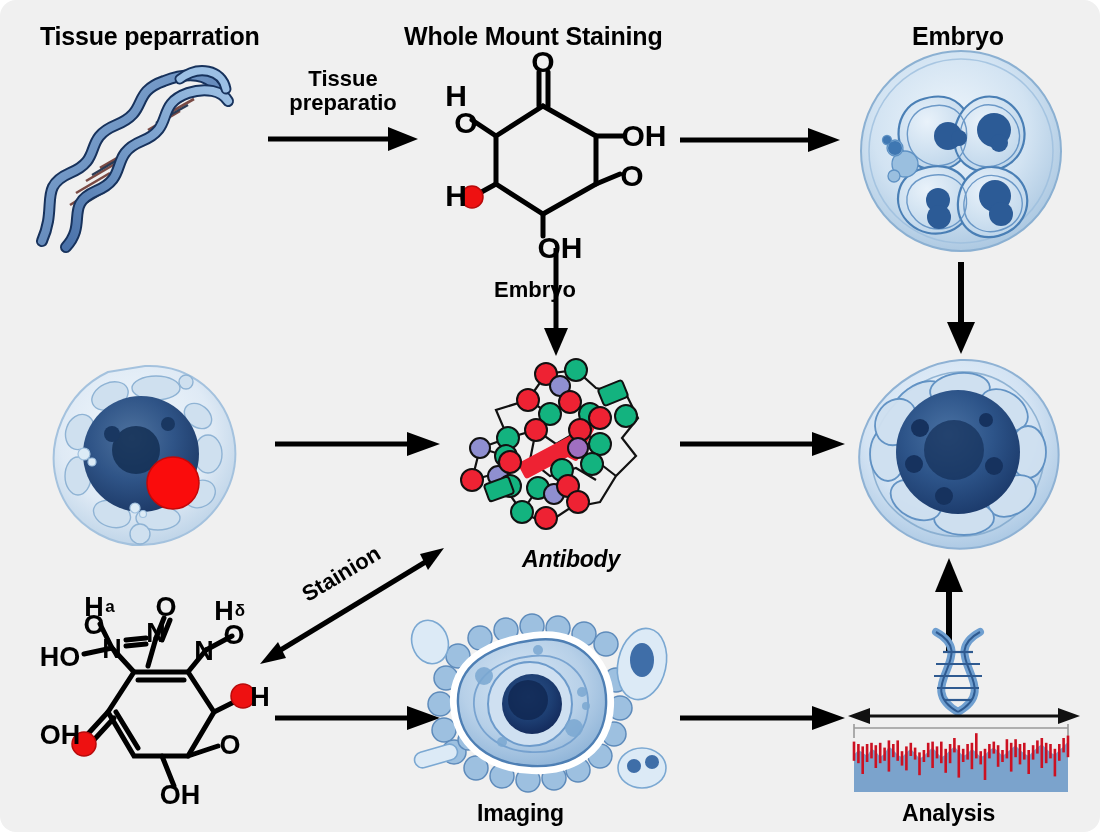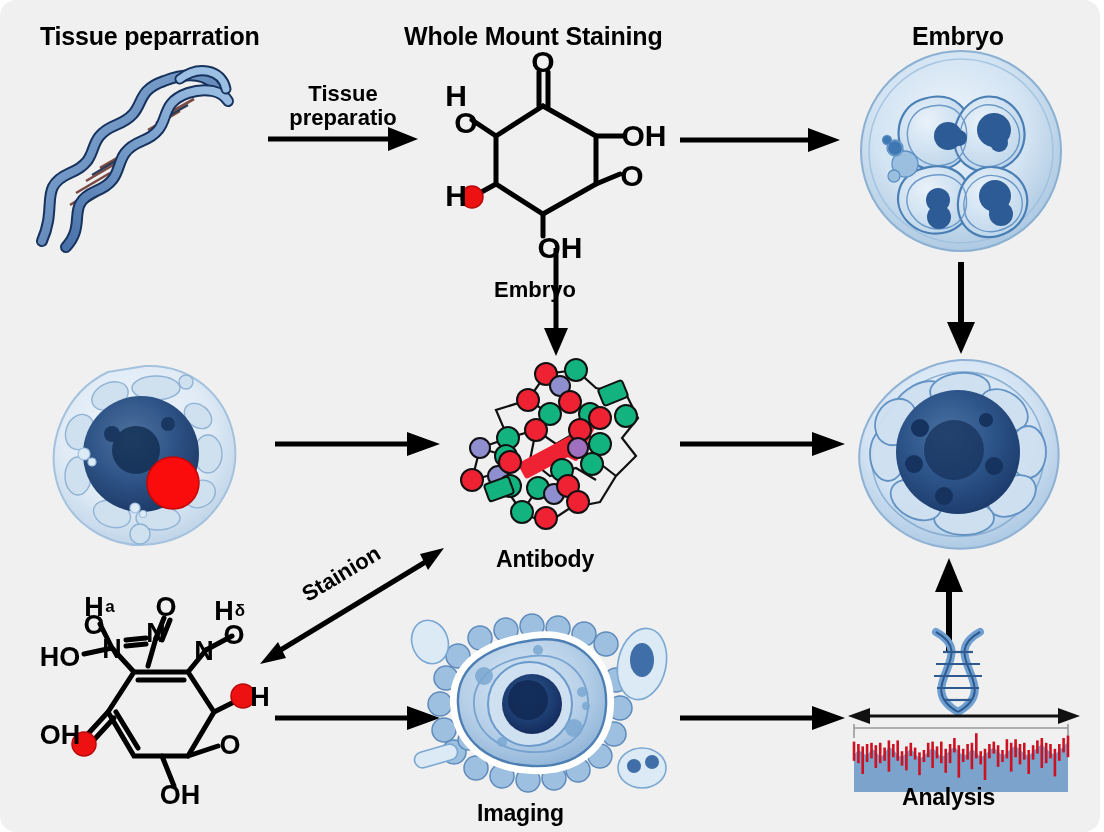--- a/index.html
+++ b/index.html
@@ -91,21 +91,21 @@
       <path d="M150 24 C 168 10, 192 14, 196 34" fill="none" stroke="#9cc0e4" stroke-width="7" stroke-linecap="round"></path>
     </svg>
   </div>
 
   <div class="node" style="left:268px; top:125px;">
     <svg width="150" height="34" viewBox="0 0 150 34">
       <line x1="0" y1="14" x2="124" y2="14" stroke="#000" stroke-width="5"></line>
       <polygon points="120,2 150,14 120,26" fill="#000"></polygon>
     </svg>
   </div>
-  <div class="arrow-label" style="left:278px; top:82px; width:130px;">
+  <div class="arrow-label" style="left:278px; top:67px; width:130px;">
     <div>Tissue</div>
     <div>preparatio</div>
   </div>
 
   <div class="label label-title" style="left:404px; top:22px;">Whole Mount Staining</div>
 
   <div class="node" style="left:448px; top:58px;">
     <svg width="210" height="200" viewBox="0 0 210 200">
       <g stroke="#000" stroke-width="5" fill="none" stroke-linecap="round">
 
@@ -316,21 +316,21 @@
         <circle cx="118" cy="134" r="11" fill="#ee2233"></circle>
         <circle cx="128" cy="150" r="11" fill="#ee2233"></circle>
         <circle cx="96" cy="166" r="11" fill="#ee2233"></circle>
         <circle cx="72" cy="160" r="11" fill="#13b37f"></circle>
         <rect x="150" y="32" width="26" height="18" rx="3" fill="#13b37f" transform="rotate(-22 163 41)"></rect>
         <rect x="36" y="128" width="26" height="18" rx="3" fill="#13b37f" transform="rotate(-20 49 137)"></rect>
       </g>
     </svg>
   </div>
 
-  <div class="label label-caption" style="left:496px; top:546px;">Antibody</div>
+  <div class="label label-caption" style="left:522px; top:546px;font-style:italic;">Antibody</div>
 
   <div class="node" style="left:680px; top:432px;">
     <svg width="165" height="30" viewBox="0 0 165 30">
       <line x1="0" y1="12" x2="136" y2="12" stroke="#000" stroke-width="5"></line>
       <polygon points="132,0 165,12 132,24" fill="#000"></polygon>
     </svg>
   </div>
 
   <div class="node" style="left:852px; top:356px;">
     <svg width="212" height="196" viewBox="0 0 212 196">
@@ -613,15 +613,15 @@
           <rect x="204.9" y="122.8" width="2.6" height="20.4" fill="#cc1122"></rect>
           <rect x="209.2" y="124.0" width="2.6" height="14.4" fill="#cc1122"></rect>
           <rect x="213.6" y="128.8" width="2.6" height="27.6" fill="#cc1122"></rect>
           <rect x="218.0" y="124.0" width="2.6" height="16.8" fill="#cc1122"></rect>
           <rect x="222.3" y="118.0" width="2.6" height="14.4" fill="#cc1122"></rect>
           <rect x="226.7" y="115.6" width="2.6" height="21.6" fill="#cc1122"></rect>
         </g>
     </svg>
   </div>
 
-  <div class="label label-caption" style="left:902px; top:784px;">Analysis</div>
+  <div class="label label-caption" style="left:902px; top:800px;">Analysis</div>
 
 </div>
 
 </body></html>

